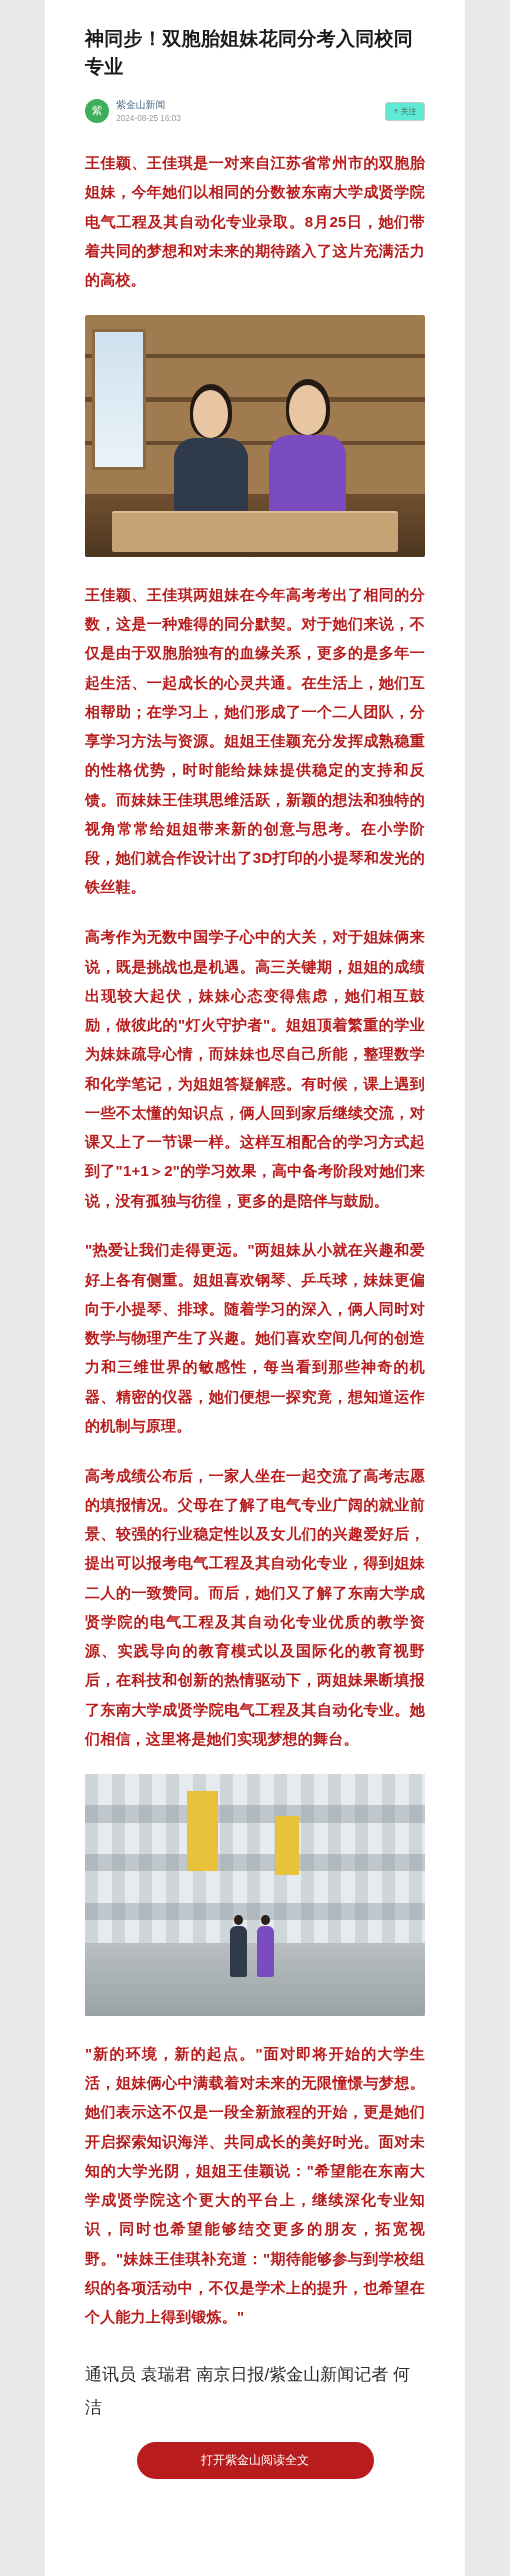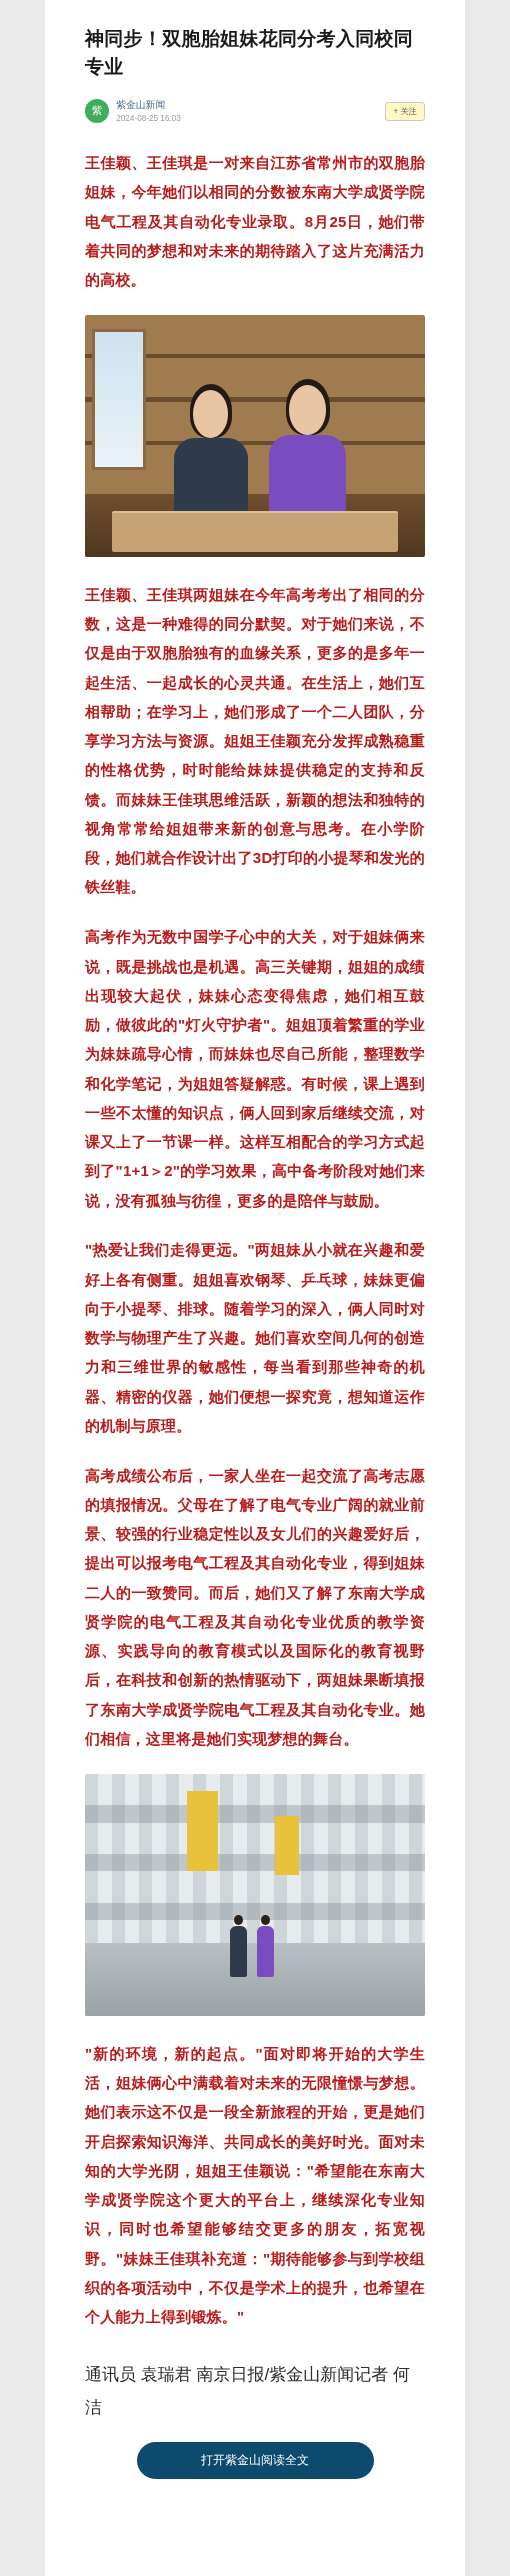--- a/index.html
+++ b/index.html
@@ -62,21 +62,21 @@
     color: #9b9b9b;
     line-height: 1.5;
     margin-top: 1.5px;
   }
   .follow-btn {
     border: 0.5px solid #c9c9c9;
     border-radius: 3.1px;
     color: #5b5b5b;
     font-size: 8.2px;
     padding: 3.1px 7.2px;
-    background: #fef9c3;
+    background: #5eead4;
     flex: 0 0 auto;
     cursor: pointer;
   }
   p.body {
     font-size: 15px;
     line-height: 1.95;
     color: #b91c1c;
     margin: 0 0 20.6px 0;
     text-align: justify;
     letter-spacing: 0.2px;
@@ -232,21 +232,21 @@
   .signature {
     font-size: 17px;
     line-height: 1.95;
     color: #2c2c2c;
     margin: 27px 0 15.5px 0;
   }
   .read-original {
     display: block;
     width: 237px;
     margin: 17.5px auto 0 auto;
-    background: #0c4a6e;
+    background: #b91c1c;
     color: #ffffff;
     font-size: 12px;
     text-align: center;
     padding: 9.8px 0;
     border-radius: 20.6px;
     border: none;
     cursor: pointer;
   }
 </style>
 </head>

